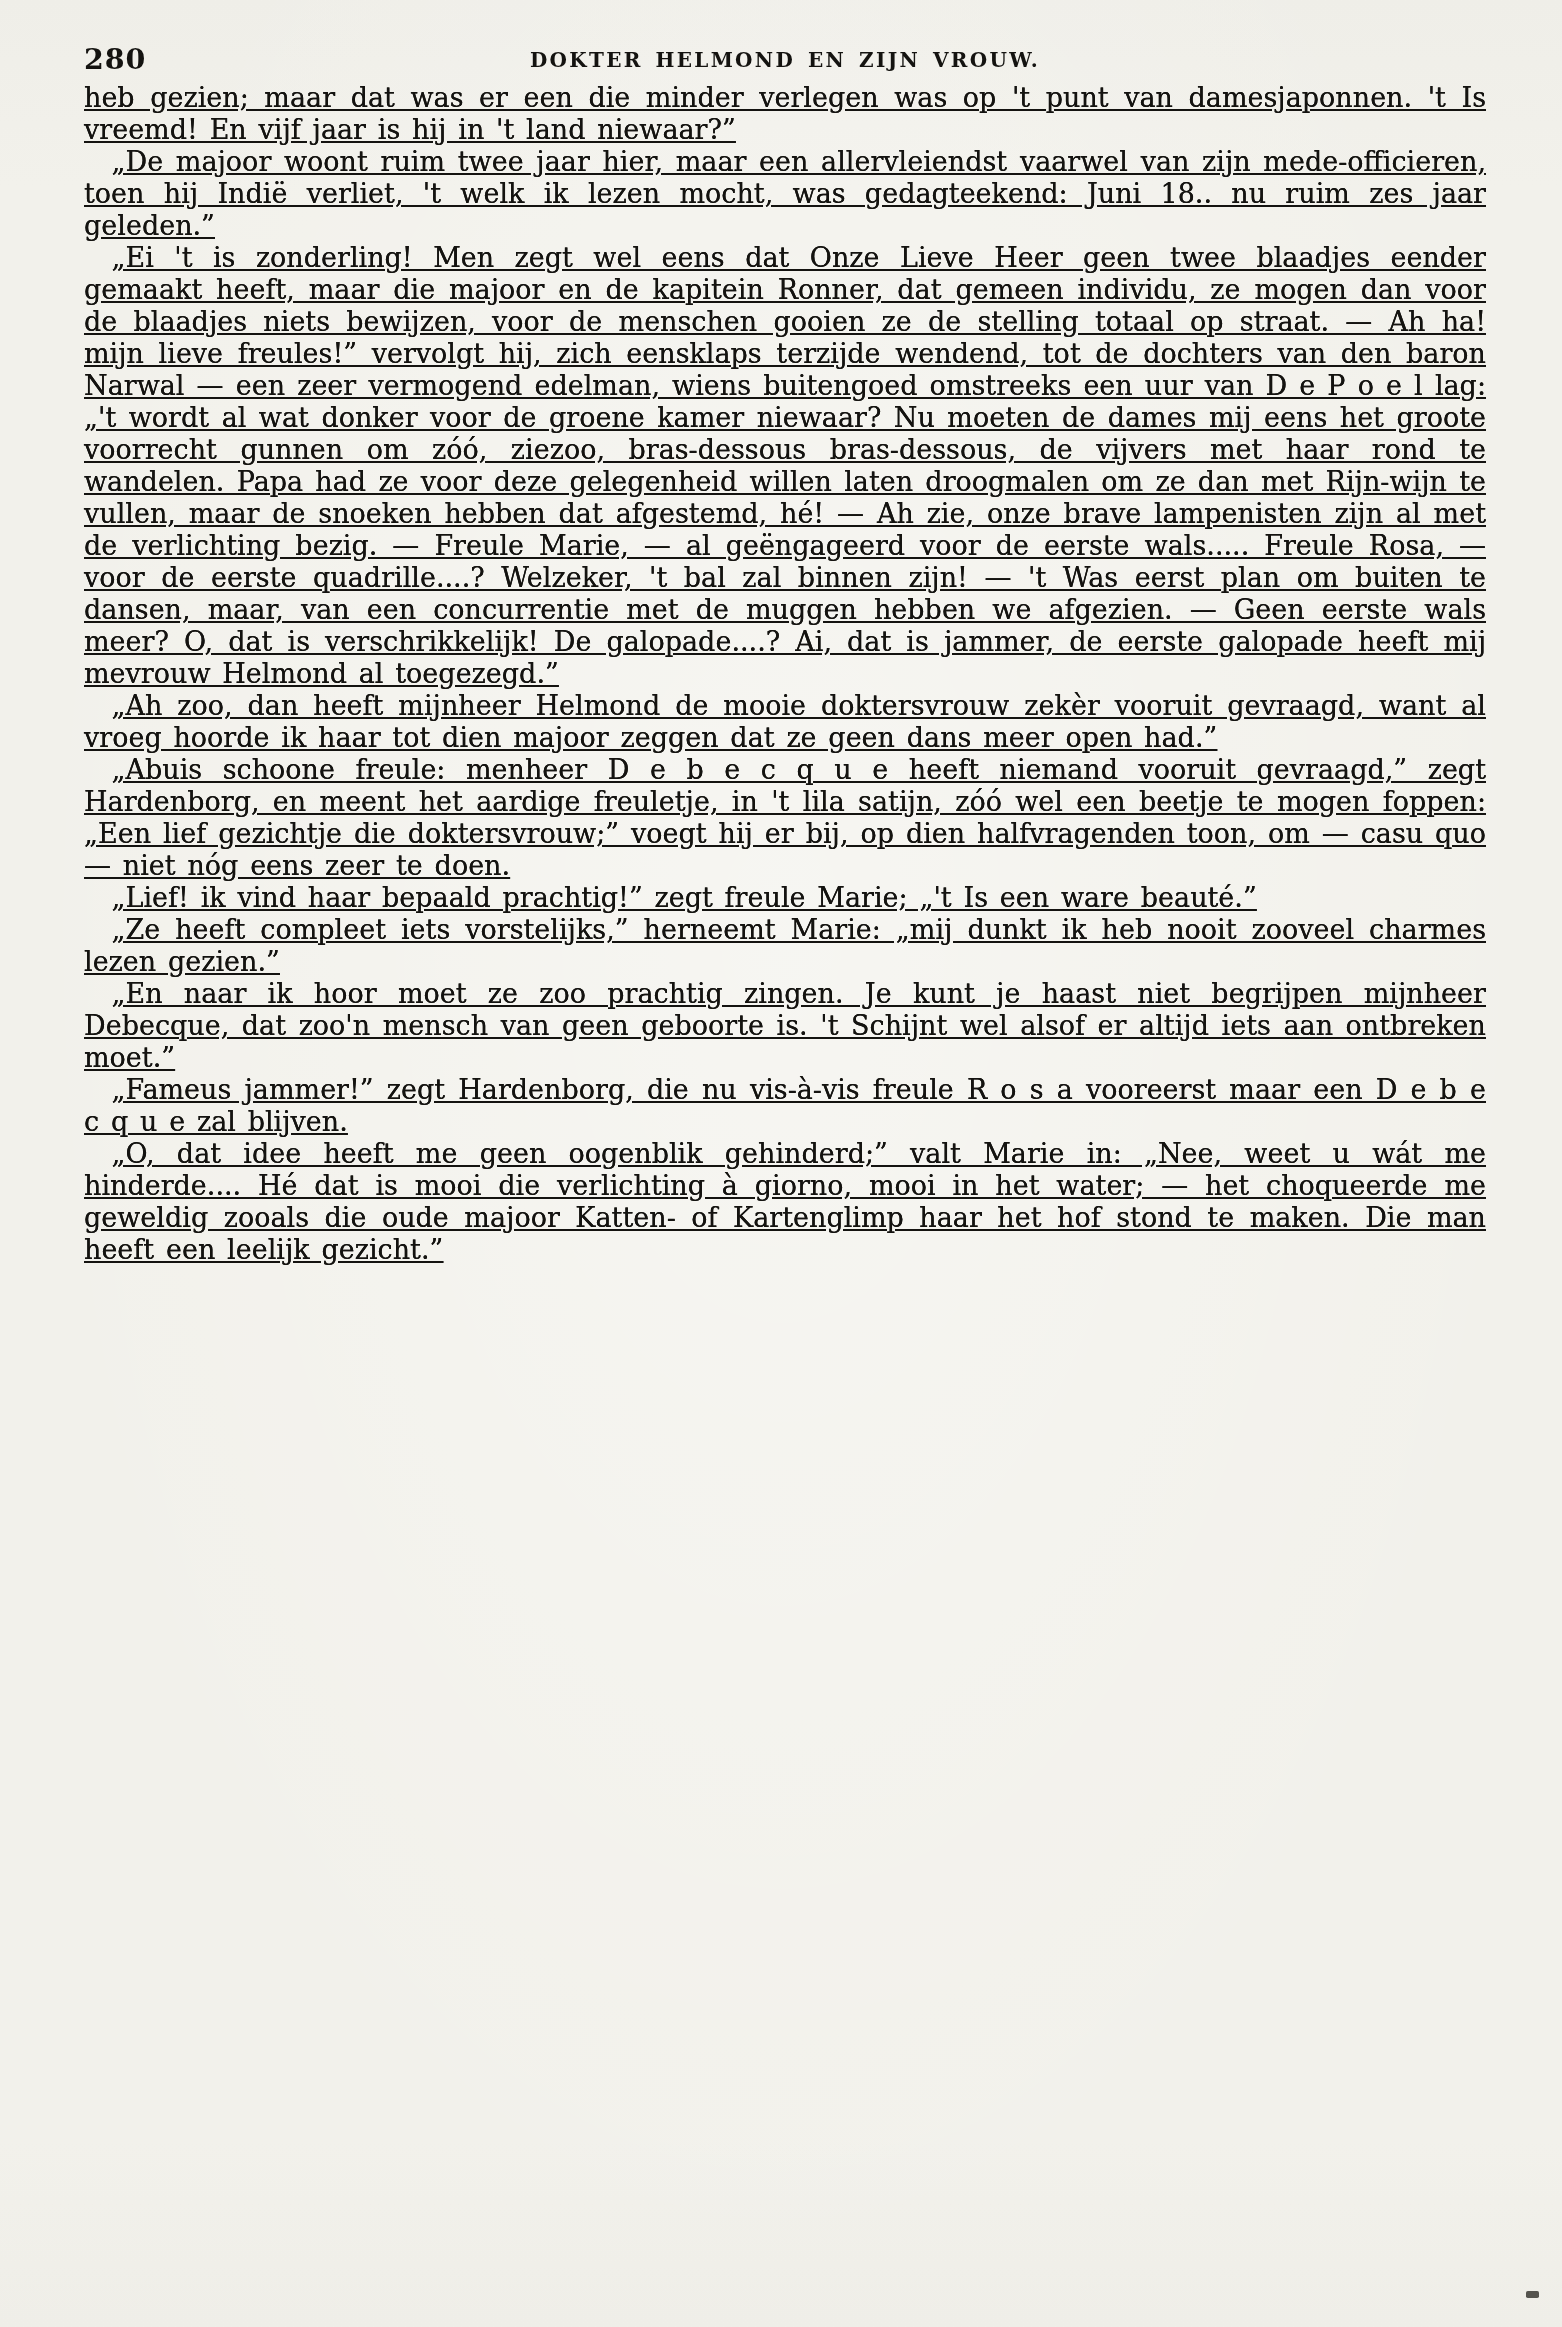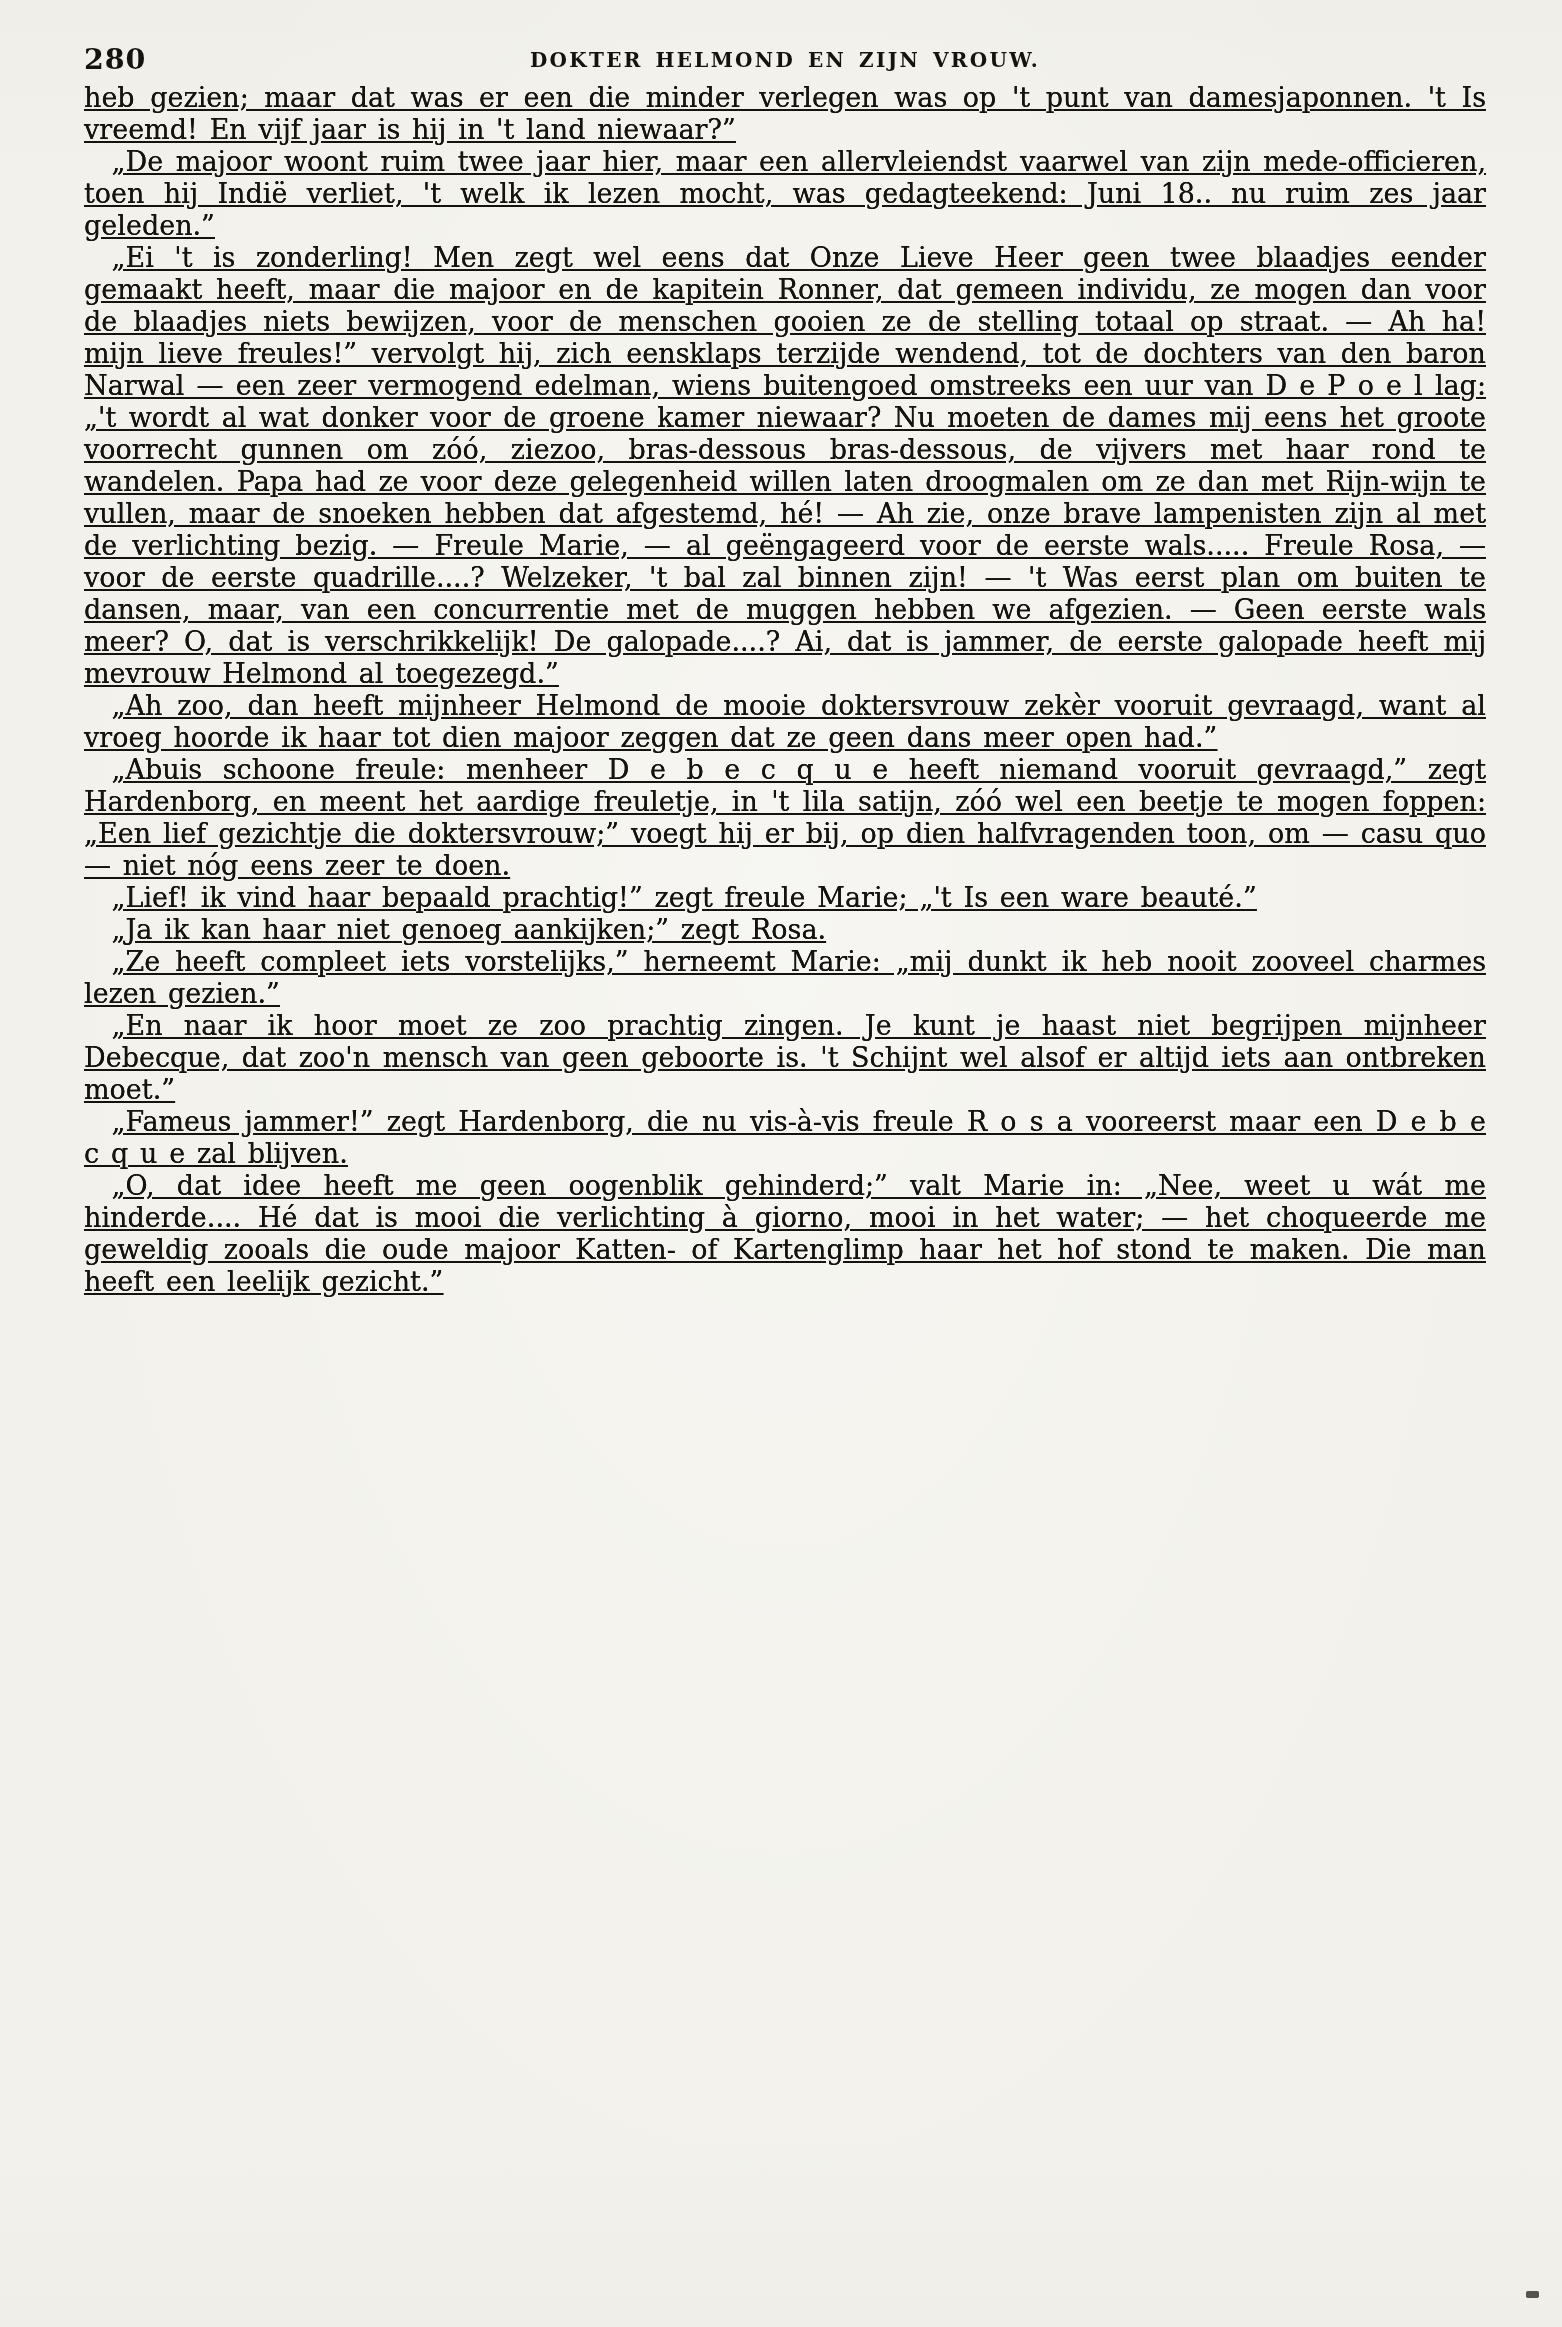--- a/index.html
+++ b/index.html
@@ -83,21 +83,20 @@
   </div>
 
   <div class="text-block">
 
   <p>heb gezien; maar dat was er een die minder verlegen was op 't punt van damesjaponnen. 't Is vreemd! En vijf jaar is hij in 't land niewaar?”</p>
       <p class="indent">„De majoor woont ruim twee jaar hier, maar een allervleiendst vaarwel van zijn mede-officieren, toen hij Indië verliet, 't welk ik lezen mocht, was gedagteekend: Juni 18.. nu ruim zes jaar geleden.”</p>
       <p class="indent">„Ei 't is zonderling! Men zegt wel eens dat Onze Lieve Heer geen twee blaadjes eender gemaakt heeft, maar die majoor en de kapitein Ronner, dat gemeen individu, ze mogen dan voor de blaadjes niets bewijzen, voor de menschen gooien ze de stelling totaal op straat. — Ah ha! mijn lieve freules!” vervolgt hij, zich eensklaps terzijde wendend, tot de dochters van den baron Narwal — een zeer vermogend edelman, wiens buitengoed omstreeks een uur van D e P o e l lag: „'t wordt al wat donker voor de groene kamer niewaar? Nu moeten de dames mij eens het groote voorrecht gunnen om zóó, ziezoo, bras-dessous bras-dessous, de vijvers met haar rond te wandelen. Papa had ze voor deze gelegenheid willen laten droogmalen om ze dan met Rijn-wijn te vullen, maar de snoeken hebben dat afgestemd, hé! — Ah zie, onze brave lampenisten zijn al met de verlichting bezig. — Freule Marie, — al geëngageerd voor de eerste wals..... Freule Rosa, — voor de eerste quadrille....? Welzeker, 't bal zal binnen zijn! — 't Was eerst plan om buiten te dansen, maar, van een concurrentie met de muggen hebben we afgezien. — Geen eerste wals meer? O, dat is verschrikkelijk! De galopade....? Ai, dat is jammer, de eerste galopade heeft mij mevrouw Helmond al toegezegd.”</p>
       <p class="indent">„Ah zoo, dan heeft mijnheer Helmond de mooie doktersvrouw zekèr vooruit gevraagd, want al vroeg hoorde ik haar tot dien majoor zeggen dat ze geen dans meer open had.”</p>
       <p class="indent">„Abuis schoone freule: menheer D e b e c q u e heeft niemand vooruit gevraagd,” zegt Hardenborg, en meent het aardige freuletje, in 't lila satijn, zóó wel een beetje te mogen foppen: „Een lief gezichtje die doktersvrouw;” voegt hij er bij, op dien halfvragenden toon, om — casu quo — niet nóg eens zeer te doen.</p>
       <p class="indent">„Lief! ik vind haar bepaald prachtig!” zegt freule Marie; „'t Is een ware beauté.”</p>
-      <p class="indent">„Ja ik kan haar niet genoeg aankijken;” zegt Rosa.</p>
       <p class="indent">„Ze heeft compleet iets vorstelijks,” herneemt Marie: „mij dunkt ik heb nooit zooveel charmes lezen gezien.”</p>
       <p class="indent">„En naar ik hoor moet ze zoo prachtig zingen. Je kunt je haast niet begrijpen mijnheer Debecque, dat zoo'n mensch van geen geboorte is. 't Schijnt wel alsof er altijd iets aan ontbreken moet.”</p>
       <p class="indent">„Fameus jammer!” zegt Hardenborg, die nu vis-à-vis freule R o s a vooreerst maar een D e b e c q u e zal blijven.</p>
       <p class="indent">„O, dat idee heeft me geen oogenblik gehinderd;” valt Marie in: „Nee, weet u wát me hinderde.... Hé dat is mooi die verlichting à giorno, mooi in het water; — het choqueerde me geweldig zooals die oude majoor Katten- of Kartenglimp haar het hof stond te maken. Die man heeft een leelijk gezicht.”</p>
     </div>
 
   <div class="scan-artifact"></div>
 
 </div>
 

